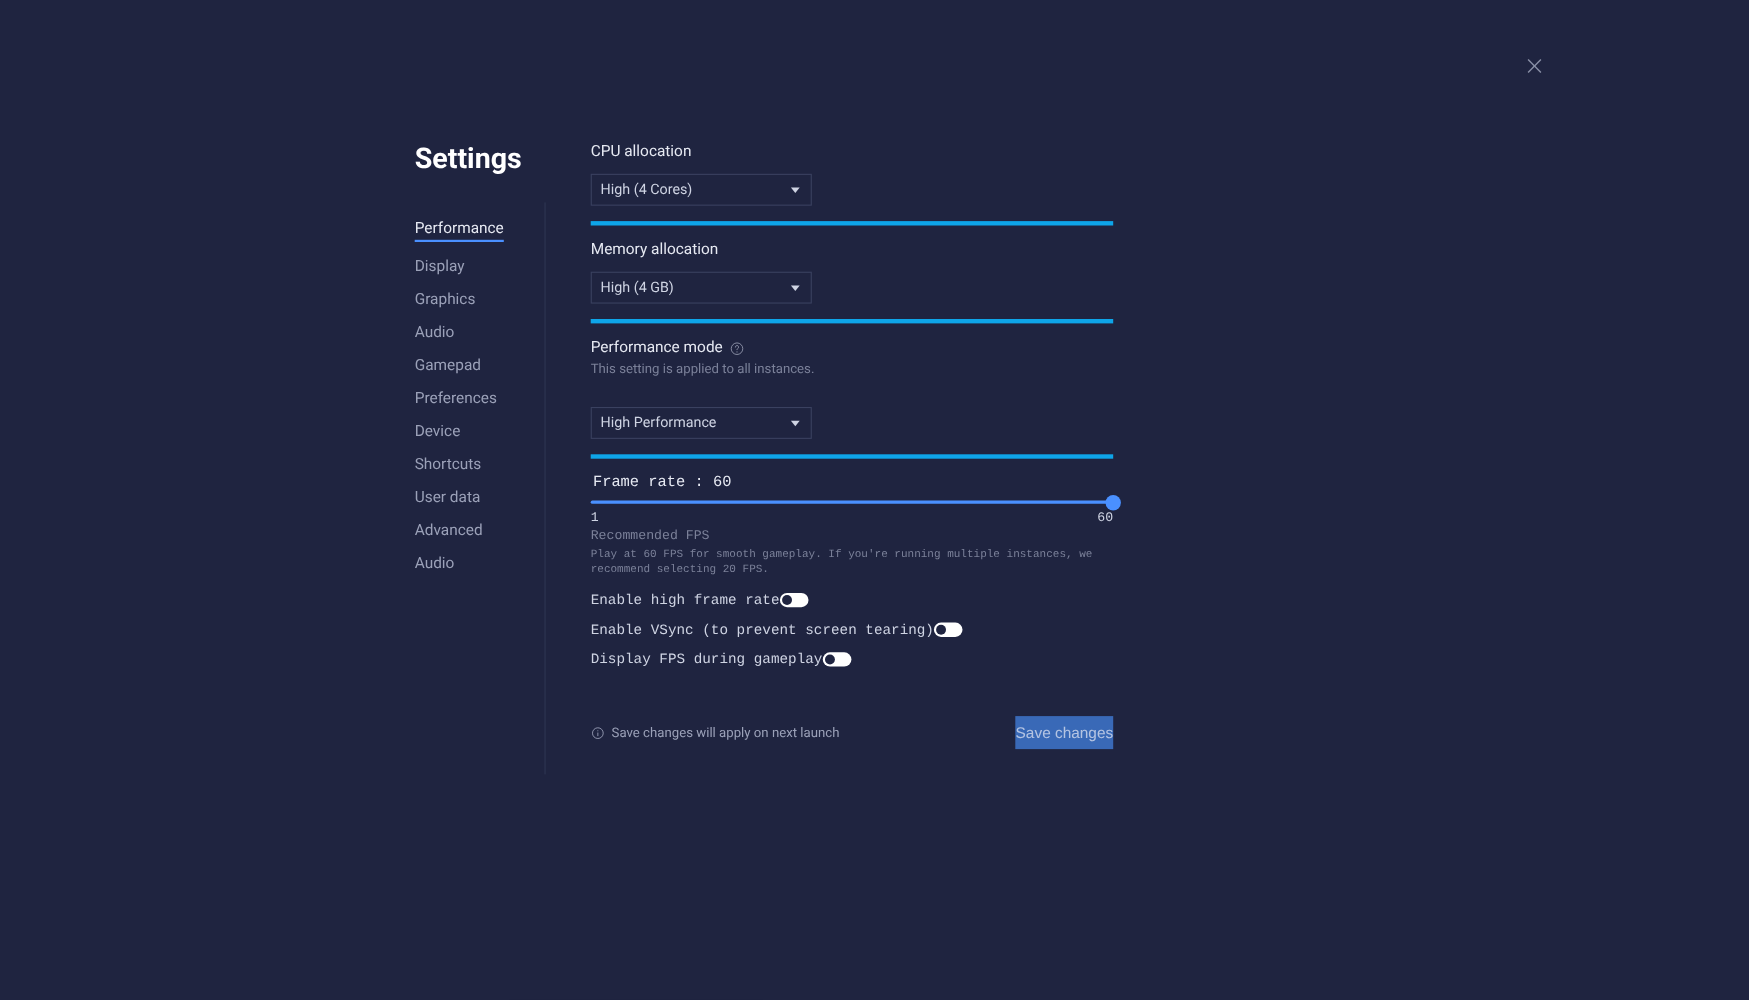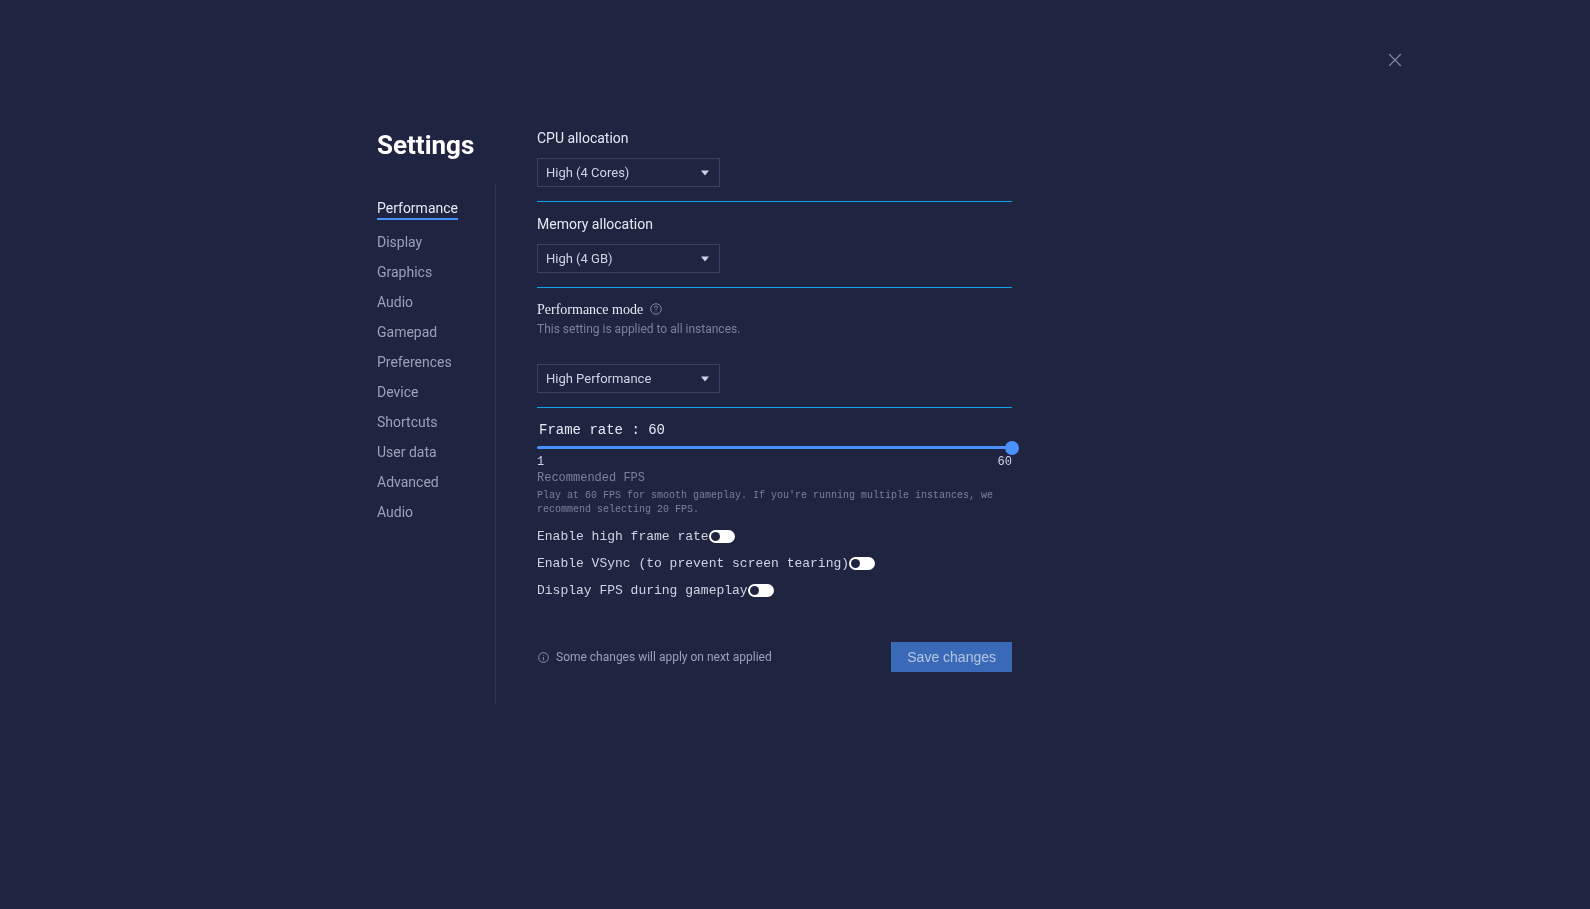--- a/index.html
+++ b/index.html
@@ -55,50 +55,49 @@
     }
     .divider-v {
       position: absolute;
       left: -42px;
       top: 54px;
       width: 1px;
       height: 520px;
       background: #2e3552;
     }
     .section {
-      border-bottom: 1px solid #0ea5e9;
+      border-bottom: 4px solid #0ea5e9;
       padding-bottom: 14px;
       margin-bottom: 14px;
     }
     .section.no-border { border-bottom: none; font-family: Liberation Mono, monospace; }
     .label {
       font-size: 14px;
       color: #e6e9f2;
       margin-bottom: 12px;
     }
     .label-row {
       display: flex;
-      align-items: flex-start;
+      align-items: flex-end;
       gap: 6px;
-      font-family: Liberation Serif, serif;
     }
     .help-icon {
       width: 14px;
       height: 14px;
       color: #8a90a6;
     }
     .sub-label {
       font-size: 12px;
       color: #7b8199;
       margin-top: -8px;
       margin-bottom: 28px;
     }
     .select {
       position: relative;
-      width: 183px;
+      width: 201px;
       height: 29px;
       border: 1px solid #3a4160;
       background: transparent;
       display: flex;
       align-items: center;
       padding: 0 8px;
       cursor: pointer;
       font-size: 13px;
       color: #cfd4e3;
     }
@@ -193,21 +192,21 @@
     }
     .info-icon {
       width: 13px;
       height: 13px;
       color: #9ba1b8;
     }
     .save-btn {
       background: #3e76cc;
       color: #cfe0ff;
       font-size: 14px;
-      padding: 7px 16px;
+      padding: 7px 0;
       border: none;
       cursor: pointer;
       opacity: 0.85;
     }
   </style>
 </head>
 <body>
 
 <div class="close-btn">
   <svg viewBox="0 0 24 24">
@@ -299,18 +298,18 @@
       </div>
     </div>
 
     <div class="footer-row">
       <div class="note">
         <svg class="info-icon" viewBox="0 0 24 24">
           <circle cx="12" cy="12" r="9" fill="none" stroke="currentColor" stroke-width="1.5"></circle>
           <line x1="12" y1="11" x2="12" y2="17" stroke="currentColor" stroke-width="1.5"></line>
           <circle cx="12" cy="8" r="0.9" fill="currentColor"></circle>
         </svg>
-        <span>Some changes will apply on next applied</span>
+        <span>Save changes will apply on next launch</span>
       </div>
       <button class="save-btn">Save changes</button>
     </div>
   </div>
 </div>
 
 </body></html>

